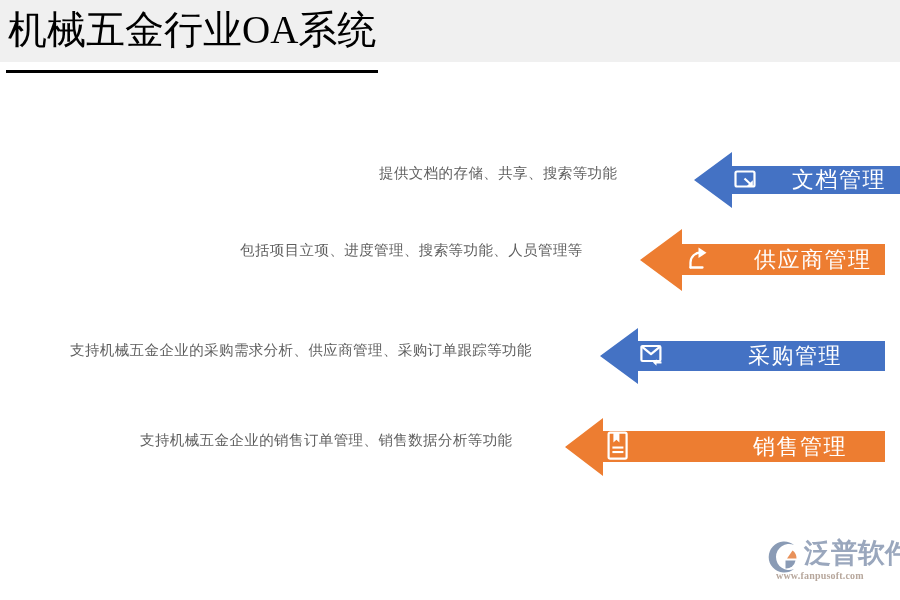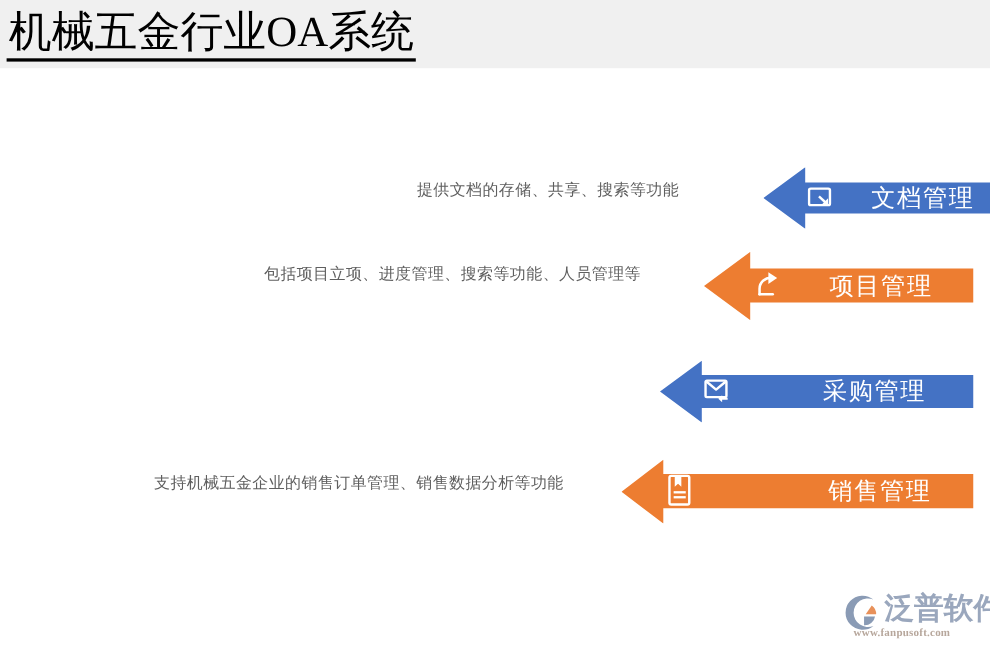--- a/index.html
+++ b/index.html
@@ -29,21 +29,21 @@
     position: absolute;
     left: 6px;
     top: 8px;
     font-family: "Liberation Serif", "DejaVu Serif", serif;
     font-size: 39px;
     line-height: 44px;
     color: #000000;
     letter-spacing: 0px;
     white-space: nowrap;
     border-bottom: 3px solid #000000;
-    padding: 0 2px 1px 2px;
+    padding: 0 2px 18px 2px;
   }
 
   
   #diagram {
     position: absolute;
     left: 0;
     top: 62px;
     width: 900px;
     height: 538px;
   }
@@ -156,25 +156,26 @@
       <svg width="245" height="62" viewBox="0 0 245 62">
         <polygon points="0,31 42,0 42,15 245,15 245,46 42,46 42,62" fill="#ed7d31"></polygon>
       </svg>
       <span class="arrow-icon" style="left:44px;top:17px;">
         <svg width="26" height="26" viewBox="0 0 26 26">
           <path d="M6.5 21.5 L6.5 16.5 C6.5 10.5 11.5 6.5 17 6.5" fill="none" stroke="#ffffff" stroke-width="2.3" stroke-linecap="round"></path>
           <path d="M6.5 21.5 L18.5 21.5" fill="none" stroke="#ffffff" stroke-width="2.3" stroke-linecap="round"></path>
           <polygon points="14.5,1.5 22.5,6.8 14.5,12.1" fill="#ffffff"></polygon>
         </svg>
       </span>
-      <span class="arrow-label" style="left:114px;top:21px;">项目管理</span>
+      <span class="arrow-label" style="left:114px;top:21px;">供应商管理</span>
     </div>
   </div>
 
   <div class="row" style="top:266px;height:66px;">
+    <div class="desc" style="left:70px;top:13px;">支持机械五金企业的采购需求分析、供应商管理、采购订单跟踪等功能</div>
 
     <div class="arrow" style="top:0px;width:285px;height:56px;">
       <svg width="285" height="56" viewBox="0 0 285 56">
         <polygon points="0,28 38,0 38,13 285,13 285,43 38,43 38,56" fill="#4472c4"></polygon>
       </svg>
       <span class="arrow-icon" style="left:40px;top:16px;">
         <svg width="26" height="24" viewBox="0 0 26 24">
           <rect x="1.4" y="2.0" width="19" height="15" rx="1.2" ry="1.2" fill="none" stroke="#ffffff" stroke-width="2.2"></rect>
           <path d="M2.2 2.8 L11 10.2 L19.8 2.8" fill="none" stroke="#ffffff" stroke-width="2.2" stroke-linejoin="round"></path>
           <path d="M21.5 18.5 L15 18.5" fill="none" stroke="#ffffff" stroke-width="2.0"></path>

